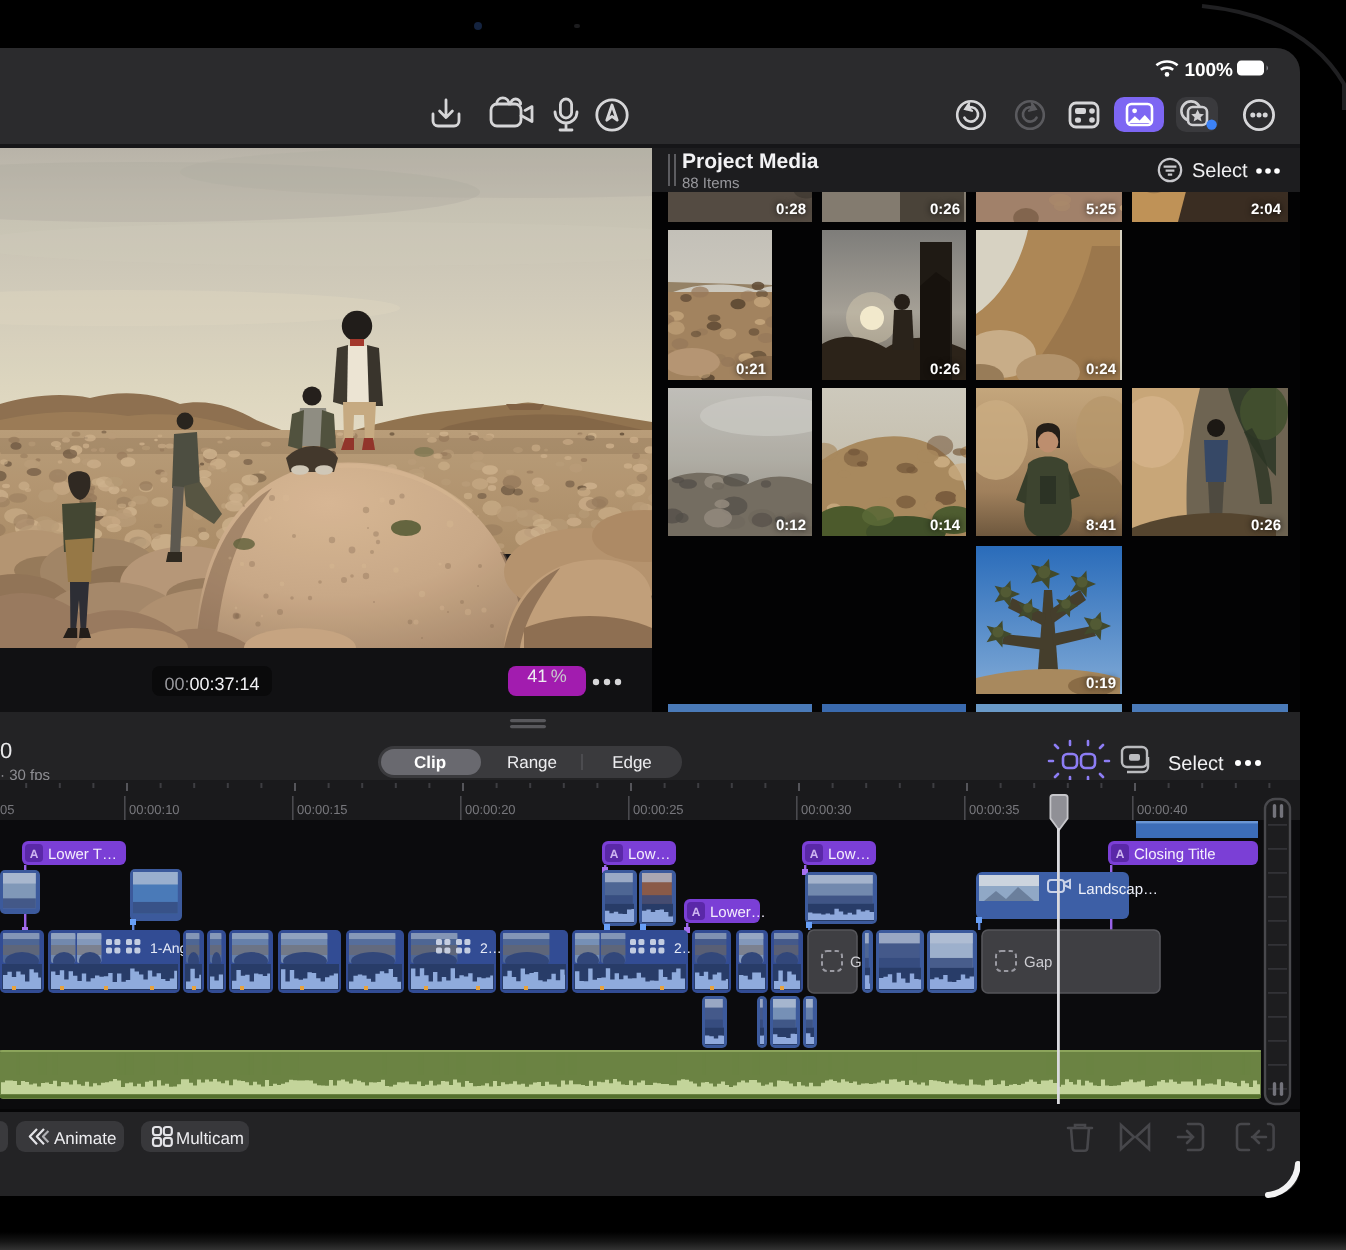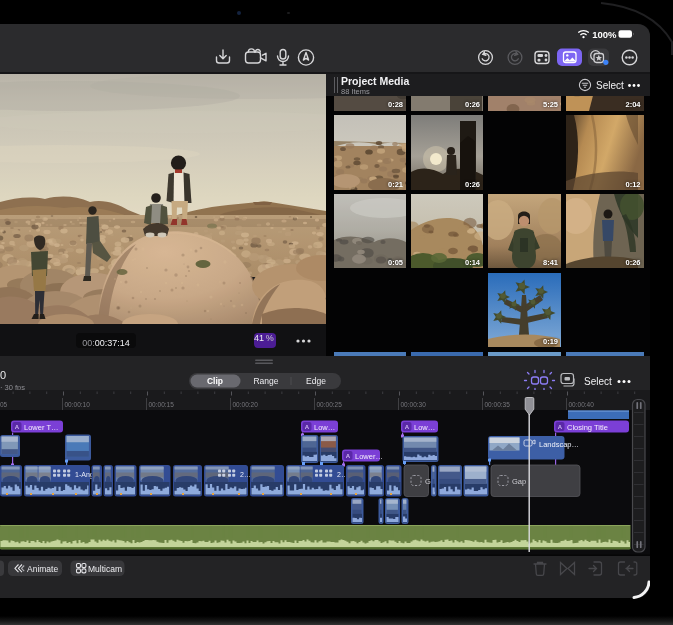--- a/index.html
+++ b/index.html
@@ -548,21 +548,21 @@
           <path d="M172 99 L185.5 99 L186.5 127 L171 127 Z" fill="#ece5d4"></path>
           <path d="M168.5 100 L174 98.5 L173.5 129 L166.5 127 Z" fill="#353128"></path>
           <path d="M183.5 98.5 L189.5 100 L191.5 129 L184.5 129 Z" fill="#302c24"></path>
           <path d="M171.5 127 L188 127 L187 146 L182.5 146 L182 133.5 L177 133.5 L176.5 146 L172 146 Z" fill="#c4a87e"></path>
           <path d="M172.5 145 L177 145 L177 151 L170.5 151 Z M182 145 L186.5 145 L187.5 151 L181 151 Z" fill="#8e2d23"></path>
         </g>
         <rect width="326" height="250" fill="#e8dfc8" opacity="0.05"></rect>
       </svg>
       <div style="position:absolute;left:0;top:300px;width:326px;height:32px;background:#111113">
         <div style="position:absolute;left:76px;top:9px;width:60px;height:15px;background:#0a0a0b;border-radius:4px;text-align:center;line-height:15px"><span style="font:9px 'Liberation Sans',sans-serif;color:#98989d">00:</span><span style="font:9px 'Liberation Sans',sans-serif;color:#f2f2f5">00:37:14</span></div>
-        <div style="position:absolute;left:254px;top:9px;width:22px;height:15px;background:#4c1d95;border-radius:4px;line-height:15px;font:9px 'Liberation Sans',sans-serif;color:#ededf0">41 <span style="color:#c8c8cc">%</span></div>
+        <div style="position:absolute;left:254px;top:9px;width:39px;height:15px;background:#a21caf;border-radius:4px;text-align:center;line-height:15px;font:9px 'Liberation Sans',sans-serif;color:#ededf0">41 <span style="color:#c8c8cc">%</span></div>
         <svg width="20" height="10" style="position:absolute;left:295px;top:12px" xmlns="http://www.w3.org/2000/svg">
           <circle cx="3" cy="5" r="1.6" fill="#d6d6d8"></circle>
           <circle cx="8.5" cy="5" r="1.6" fill="#d6d6d8"></circle>
           <circle cx="14" cy="5" r="1.6" fill="#d6d6d8"></circle>
         </svg>
       </div>
       <div style="position:absolute;left:326px;top:50px;width:324px;height:282px;background:#030304;overflow:hidden">
         <div style="position:absolute;left:0;top:0;width:324px;height:21.5px;background:#1d1d1f"></div>
         <div style="position:absolute;left:7.5px;top:2.5px;width:1.5px;height:16px;background:#5c5c60"></div>
         <div style="position:absolute;left:10.5px;top:2.5px;width:1.5px;height:16px;background:#5c5c60"></div>
@@ -637,21 +637,21 @@
               <path d="M0 0 L42 0 L23 73 L0 73 Z" fill="#bf9257"></path>
               <ellipse cx="11" cy="54" rx="7.0" ry="4.6" fill="#7a5f41" opacity="0.57"></ellipse>
               <ellipse cx="34" cy="40" rx="6.9" ry="4.0" fill="#b08a58" opacity="0.62"></ellipse>
               <ellipse cx="23" cy="50" rx="4.0" ry="2.1" fill="#7a5f41" opacity="0.59"></ellipse>
               <ellipse cx="81" cy="51" rx="4.1" ry="3.2" fill="#7a5f41" opacity="0.64"></ellipse>
               <ellipse cx="4" cy="50" rx="2.7" ry="2.1" fill="#7a5f41" opacity="0.75"></ellipse>
               <ellipse cx="42" cy="40" rx="5.9" ry="4.3" fill="#7a5f41" opacity="0.74"></ellipse>
             </svg></div>
           <div style="position:absolute;right:3px;bottom:1.5px;font:bold 7.5px 'Liberation Sans',sans-serif;color:#fff;text-shadow:0 0 3px rgba(0,0,0,0.9)">2:04</div>
         </div>
-        <div style="position:absolute;left:8px;top:41px;width:72px;height:75px;overflow:hidden"><svg width="72" height="75" viewBox="0 0 72 75" preserveAspectRatio="none" xmlns="http://www.w3.org/2000/svg">
+        <div style="position:absolute;left:8px;top:41px;width:52px;height:75px;overflow:hidden"><svg width="72" height="75" viewBox="0 0 72 75" preserveAspectRatio="none" xmlns="http://www.w3.org/2000/svg">
             <linearGradient id="g1" x1="0" y1="0" x2="0" y2="1">
               <stop offset="0" stop-color="#c3c0b8"></stop>
               <stop offset="1" stop-color="#d8d3c4"></stop>
             </linearGradient>
             <rect width="72" height="75" fill="url(#g1)"></rect>
             <path d="M0 32 C14 26 32 26 44 30 C56 26 66 28 72 32 L72 28 L0 26 Z" fill="#8f7a5c" opacity="0.9"></path>
             <rect x="0" y="31" width="72" height="44" fill="#a2835f"></rect>
             <ellipse cx="23" cy="44" rx="3.2" ry="1.8" fill="#5f4a34" opacity="0.67"></ellipse>
             <ellipse cx="44" cy="72" rx="4.4" ry="2.3" fill="#97795a" opacity="0.56"></ellipse>
             <ellipse cx="43" cy="51" rx="2.7" ry="1.9" fill="#5f4a34" opacity="0.64"></ellipse>
@@ -715,33 +715,28 @@
             </linearGradient>
             <rect width="72" height="75" fill="url(#g2)"></rect>
             <circle cx="25" cy="44" r="13" fill="#d8cdb2" opacity="0.45"></circle>
             <circle cx="25" cy="44" r="6" fill="#f2e9cc"></circle>
             <path d="M0 75 L0 57 C10 51 22 53 32 59 C44 51 58 53 72 60 L72 75 Z" fill="#2c2319"></path>
             <rect x="49" y="6" width="16" height="69" fill="#1f1a14"></rect>
             <path d="M49 28 l 8 -7 l 7 5 l 0 49 l -15 0 Z" fill="#17120d"></path>
             <circle cx="40" cy="36" r="4" fill="#261f18"></circle>
             <path d="M36 40 L45 40 L46 60 L35 60 Z" fill="#2a231b"></path>
           </svg><div style="position:absolute;right:3px;bottom:1.5px;font:bold 7.5px 'Liberation Sans',sans-serif;color:#fff;text-shadow:0 0 3px rgba(0,0,0,0.9)">0:26</div></div>
-        <div style="position:absolute;left:239.5px;top:41px;width:78px;height:75px;overflow:hidden"><svg width="78" height="75" viewBox="0 0 78 75" preserveAspectRatio="none" xmlns="http://www.w3.org/2000/svg">
-            <linearGradient id="g4" x1="0" y1="0" x2="1" y2="0.3">
-              <stop offset="0" stop-color="#4c3a28"></stop>
-              <stop offset="0.3" stop-color="#b58a52"></stop>
-              <stop offset="0.62" stop-color="#d2a868"></stop>
-              <stop offset="1" stop-color="#8a6844"></stop>
-            </linearGradient>
-            <rect width="78" height="75" fill="url(#g4)"></rect>
-            <path d="M8 0 C14 22 13 50 7 75 L0 75 L0 0 Z" fill="#2e2318"></path>
-            <path d="M26 0 C32 26 31 52 24 75" stroke="#8a683e" stroke-width="2.5" fill="none" opacity="0.6"></path>
-            <path d="M0 75 L72 75 L72 58 C50 54 20 58 0 66 Z" fill="#5e4730" opacity="0.75"></path>
-            <path d="M72 0 L72 30 C66 18 62 8 60 0 Z" fill="#6e5334" opacity="0.7"></path>
-          </svg><div style="position:absolute;right:3px;bottom:1.5px;font:bold 7.5px 'Liberation Sans',sans-serif;color:#fff;text-shadow:0 0 3px rgba(0,0,0,0.9)">0:12</div></div>
+        <div style="position:absolute;left:162px;top:41px;width:73px;height:75px;overflow:hidden"><svg width="73" height="75" viewBox="0 0 73 75" preserveAspectRatio="none" xmlns="http://www.w3.org/2000/svg">
+            <rect width="73" height="75" fill="#d7d2c2"></rect>
+            <path d="M72 0 L72 75 L0 75 L0 42 C12 34 22 18 26 0 Z" fill="#ad8756"></path>
+            <path d="M72 8 L72 75 L24 75 C38 56 52 34 58 8 Z" fill="#96714a" opacity="0.75"></path>
+            <ellipse cx="12" cy="62" rx="18" ry="12" fill="#c8ad88"></ellipse>
+            <ellipse cx="36" cy="71" rx="16" ry="9" fill="#b2936c"></ellipse>
+            <ellipse cx="2" cy="74" rx="12" ry="7" fill="#987c58"></ellipse>
+          </svg><div style="position:absolute;right:3px;bottom:1.5px;font:bold 7.5px 'Liberation Sans',sans-serif;color:#fff;text-shadow:0 0 3px rgba(0,0,0,0.9)">0:24</div></div>
         <div style="position:absolute;left:8px;top:120px;width:72px;height:74.5px;overflow:hidden"><svg width="72" height="74" viewBox="0 0 72 74" preserveAspectRatio="none" xmlns="http://www.w3.org/2000/svg">
             <linearGradient id="g5" x1="0" y1="0" x2="0" y2="1">
               <stop offset="0" stop-color="#c2c0bb"></stop>
               <stop offset="0.5" stop-color="#aeaba2"></stop>
               <stop offset="1" stop-color="#8b867c"></stop>
             </linearGradient>
             <rect width="72" height="74" fill="url(#g5)"></rect>
             <ellipse cx="50" cy="14" rx="34" ry="10" fill="#cfcdc7" opacity="0.7"></ellipse>
             <path d="M0 75 L0 46 C12 40 28 42 40 48 C52 42 64 44 72 48 L72 75 Z" fill="#6b6357"></path>
             <ellipse cx="33" cy="59" rx="6.7" ry="4.8" fill="#45403a" opacity="0.71"></ellipse>
@@ -756,21 +751,21 @@
             <ellipse cx="70" cy="71" rx="3.5" ry="1.9" fill="#665e52" opacity="0.91"></ellipse>
             <ellipse cx="7" cy="65" rx="3.3" ry="2.5" fill="#45403a" opacity="0.70"></ellipse>
             <ellipse cx="2" cy="64" rx="5.7" ry="3.7" fill="#45403a" opacity="0.74"></ellipse>
             <ellipse cx="49" cy="48" rx="2.6" ry="1.9" fill="#45403a" opacity="0.69"></ellipse>
             <ellipse cx="47" cy="66" rx="5.2" ry="3.6" fill="#45403a" opacity="0.63"></ellipse>
             <ellipse cx="27" cy="58" rx="3.8" ry="2.2" fill="#8d8376" opacity="0.89"></ellipse>
             <ellipse cx="75" cy="74" rx="2.9" ry="2.1" fill="#45403a" opacity="0.89"></ellipse>
             <ellipse cx="10" cy="48" rx="4.5" ry="2.4" fill="#45403a" opacity="0.77"></ellipse>
             <ellipse cx="56" cy="66" rx="2.6" ry="1.9" fill="#45403a" opacity="0.76"></ellipse>
             <rect width="72" height="74" fill="#b8b4aa" opacity="0.12"></rect>
-          </svg><div style="position:absolute;right:3px;bottom:1.5px;font:bold 7.5px 'Liberation Sans',sans-serif;color:#fff;text-shadow:0 0 3px rgba(0,0,0,0.9)">0:05</div></div>
+          </svg><div style="position:absolute;right:3px;bottom:1.5px;font:bold 7.5px 'Liberation Sans',sans-serif;color:#fff;text-shadow:0 0 3px rgba(0,0,0,0.9)">0:12</div></div>
         <div style="position:absolute;left:85px;top:120px;width:72px;height:74.5px;overflow:hidden"><svg width="72" height="74" viewBox="0 0 72 74" preserveAspectRatio="none" xmlns="http://www.w3.org/2000/svg">
             <linearGradient id="g6" x1="0" y1="0" x2="0" y2="1">
               <stop offset="0" stop-color="#cdc9bc"></stop>
               <stop offset="1" stop-color="#beb5a0"></stop>
             </linearGradient>
             <rect width="72" height="74" fill="url(#g6)"></rect>
             <path d="M0 75 L0 36 C20 22 46 20 60 32 C68 38 72 46 72 56 L72 75 Z" fill="#a8895e"></path>
             <ellipse cx="20" cy="38" rx="2.6" ry="1.4" fill="#75583a" opacity="0.85"></ellipse>
             <ellipse cx="16" cy="32" rx="3.0" ry="1.8" fill="#75583a" opacity="0.74"></ellipse>
             <ellipse cx="74" cy="32" rx="5.0" ry="3.1" fill="#a8895e" opacity="0.92"></ellipse>

